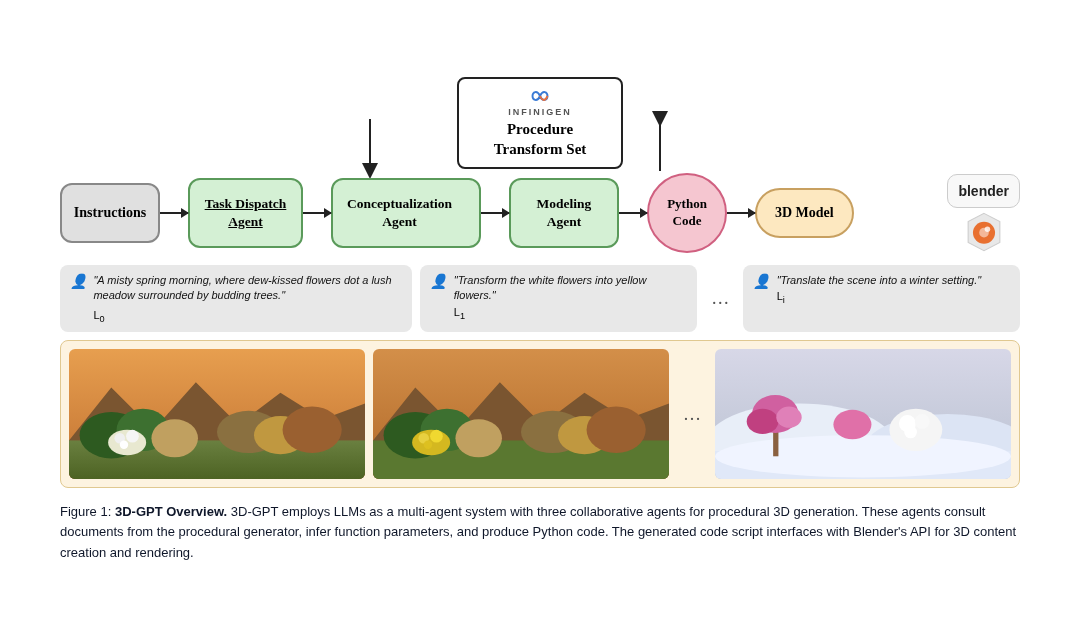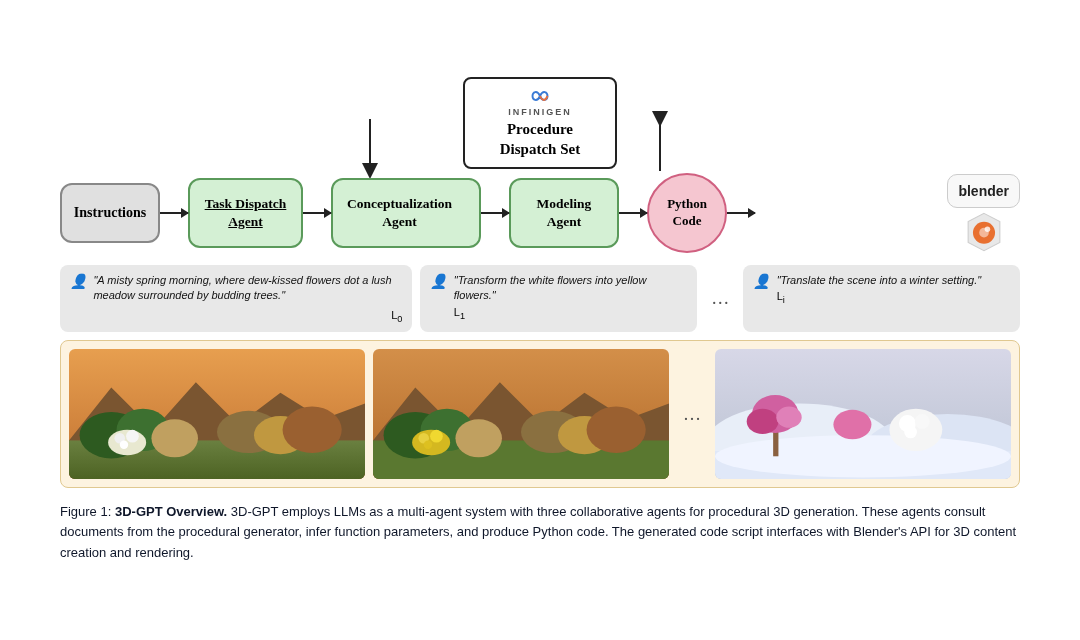--- a/index.html
+++ b/index.html
@@ -260,21 +260,21 @@
       <div class="proc-box">
         <div class="infinigen-logo">
 
           <svg viewBox="0 0 40 22" width="40" height="22">
             <path d="M10 11 C10 6, 16 2, 20 11 C24 20, 30 16, 30 11 C30 6, 24 2, 20 11 C16 20, 10 16, 10 11 Z" fill="none" stroke="#3a7bd5" stroke-width="2.5"></path>
             <path d="M20 11 C22 16, 26 20, 30 11" fill="none" stroke="#e87040" stroke-width="2.5"></path>
           </svg>
         </div>
         <div class="infinigen-text">INFINIGEN</div>
         <div style="font-size:15px; font-weight:700;">Procedure</div>
-        <div style="font-size:15px; font-weight:700;">Dispatch Set</div>
+        <div style="font-size:15px; font-weight:700;">Transform Set</div>
       </div>
     </div>
 
     <div class="flow-wrapper">
       <svg class="svg-connections" style="position:absolute; top:-50px; left:0; width:100%; height:calc(100% + 50px); pointer-events:none; overflow:visible;">
 
         <line x1="310" y1="0" x2="310" y2="52" stroke="#222" stroke-width="2" marker-end="url(#arrowDown)"></line>
 
         <line x1="600" y1="52" x2="600" y2="0" stroke="#222" stroke-width="2" marker-end="url(#arrowUp)"></line>
         <defs>
@@ -326,20 +326,23 @@
 
         <div class="node node-pink">
           <span style="white-space:pre-line; font-size:13px; font-weight:700;">Python
 Code</span>
         </div>
 
         <div class="arrow">
           <div class="arrow-line"></div>
         </div>
 
+        <div class="node node-oval">
+          <span style="font-size:14px; font-weight:700;">3D Model</span>
+        </div>
 
         <div style="flex:1;"></div>
 
         <div class="blender-wrap">
           <div class="blender-logo-box">blender</div>
 
           <svg class="blender-icon" viewBox="0 0 50 58">
             <path d="M25 2 L48 14 L48 44 L25 56 L2 44 L2 14 Z" fill="#e8e8e8" stroke="#ccc" stroke-width="1.5"></path>
             <circle cx="25" cy="30" r="16" fill="#e87030"></circle>
             <circle cx="25" cy="30" r="7" fill="#fff" opacity="0.5"></circle>
@@ -349,21 +352,21 @@
 
       </div>
     </div>
 
     <div class="bubbles-row">
 
       <div class="bubble" style="flex:1.1;">
         <span class="bubble-icon">👤</span>
         <div>
           <span class="bubble-text">"A misty spring morning, where dew-kissed flowers dot a lush meadow surrounded by budding trees."</span>
-          <div style="margin-top:2px;text-align:right;"><sub class="bubble-label">L<sub>0</sub></sub></div>
+          <div style="margin-top:2px;"><sub class="bubble-label">L<sub>0</sub></sub></div>
         </div>
       </div>
 
       <div class="bubble" style="flex:0.85;">
         <span class="bubble-icon">👤</span>
         <div>
           <span class="bubble-text">"Transform the white flowers into yellow flowers."</span>
           <div style="margin-top:2px;"><span class="bubble-label">L<sub>1</sub></span></div>
         </div>
       </div>

